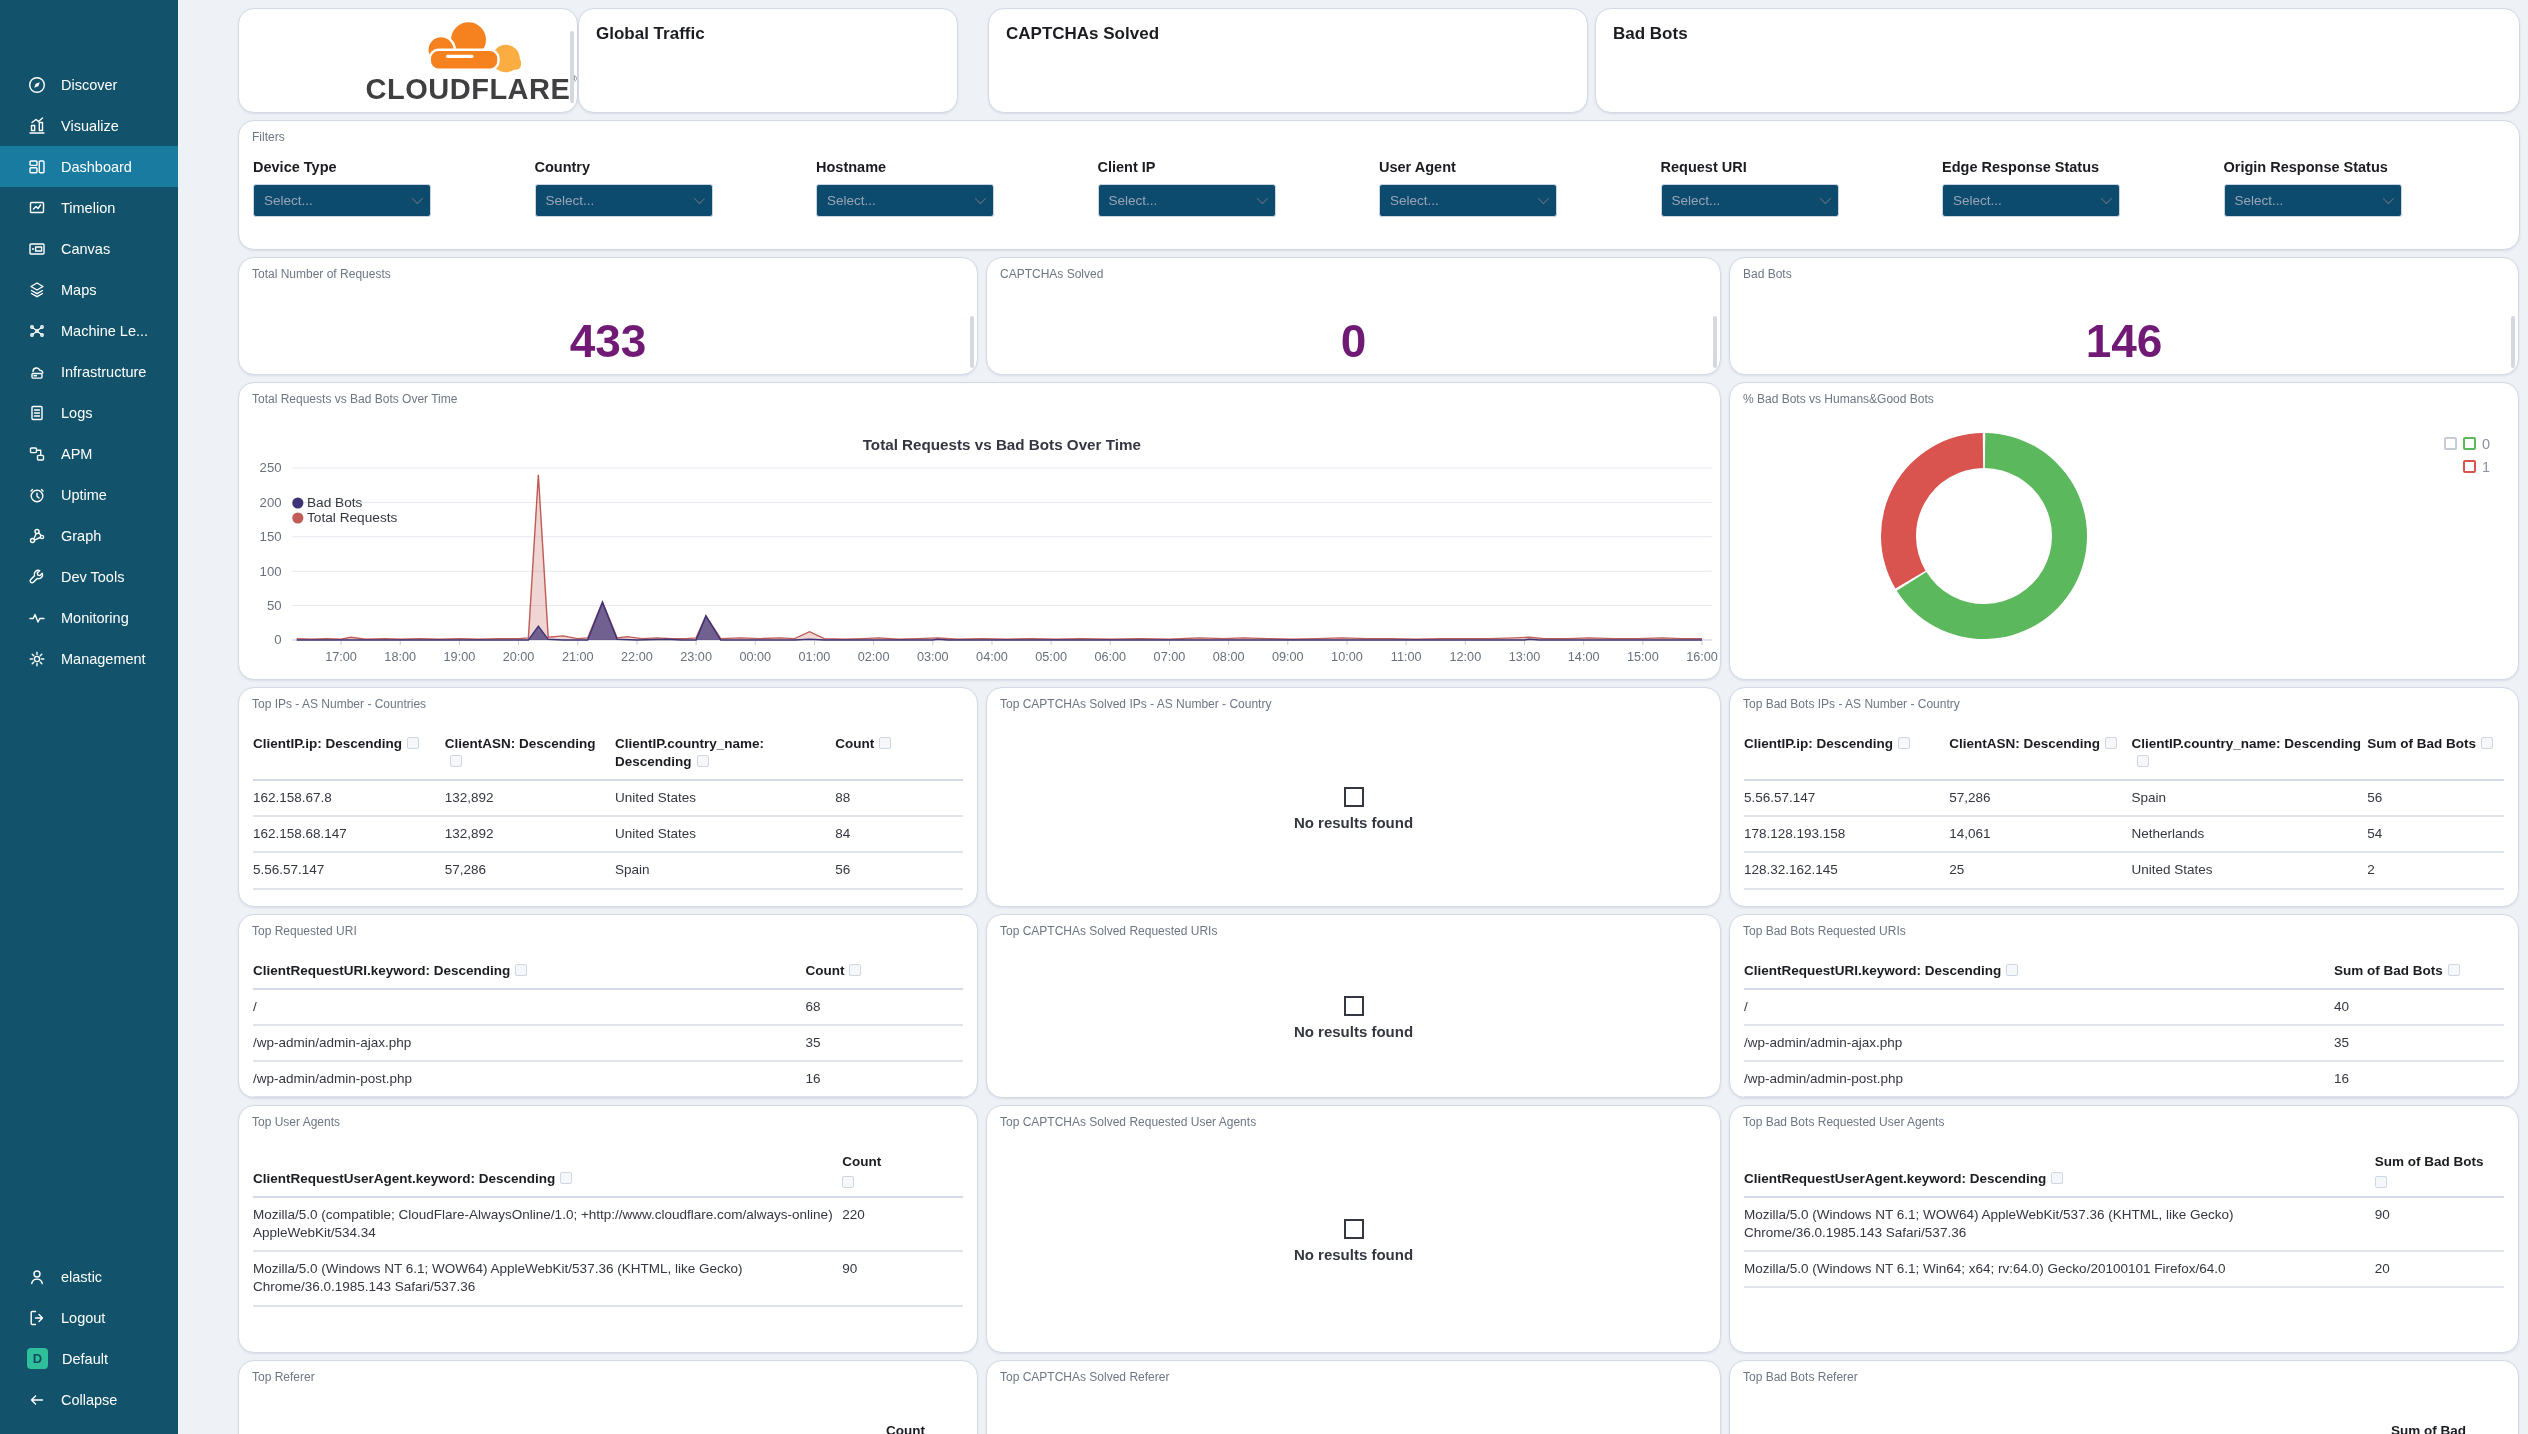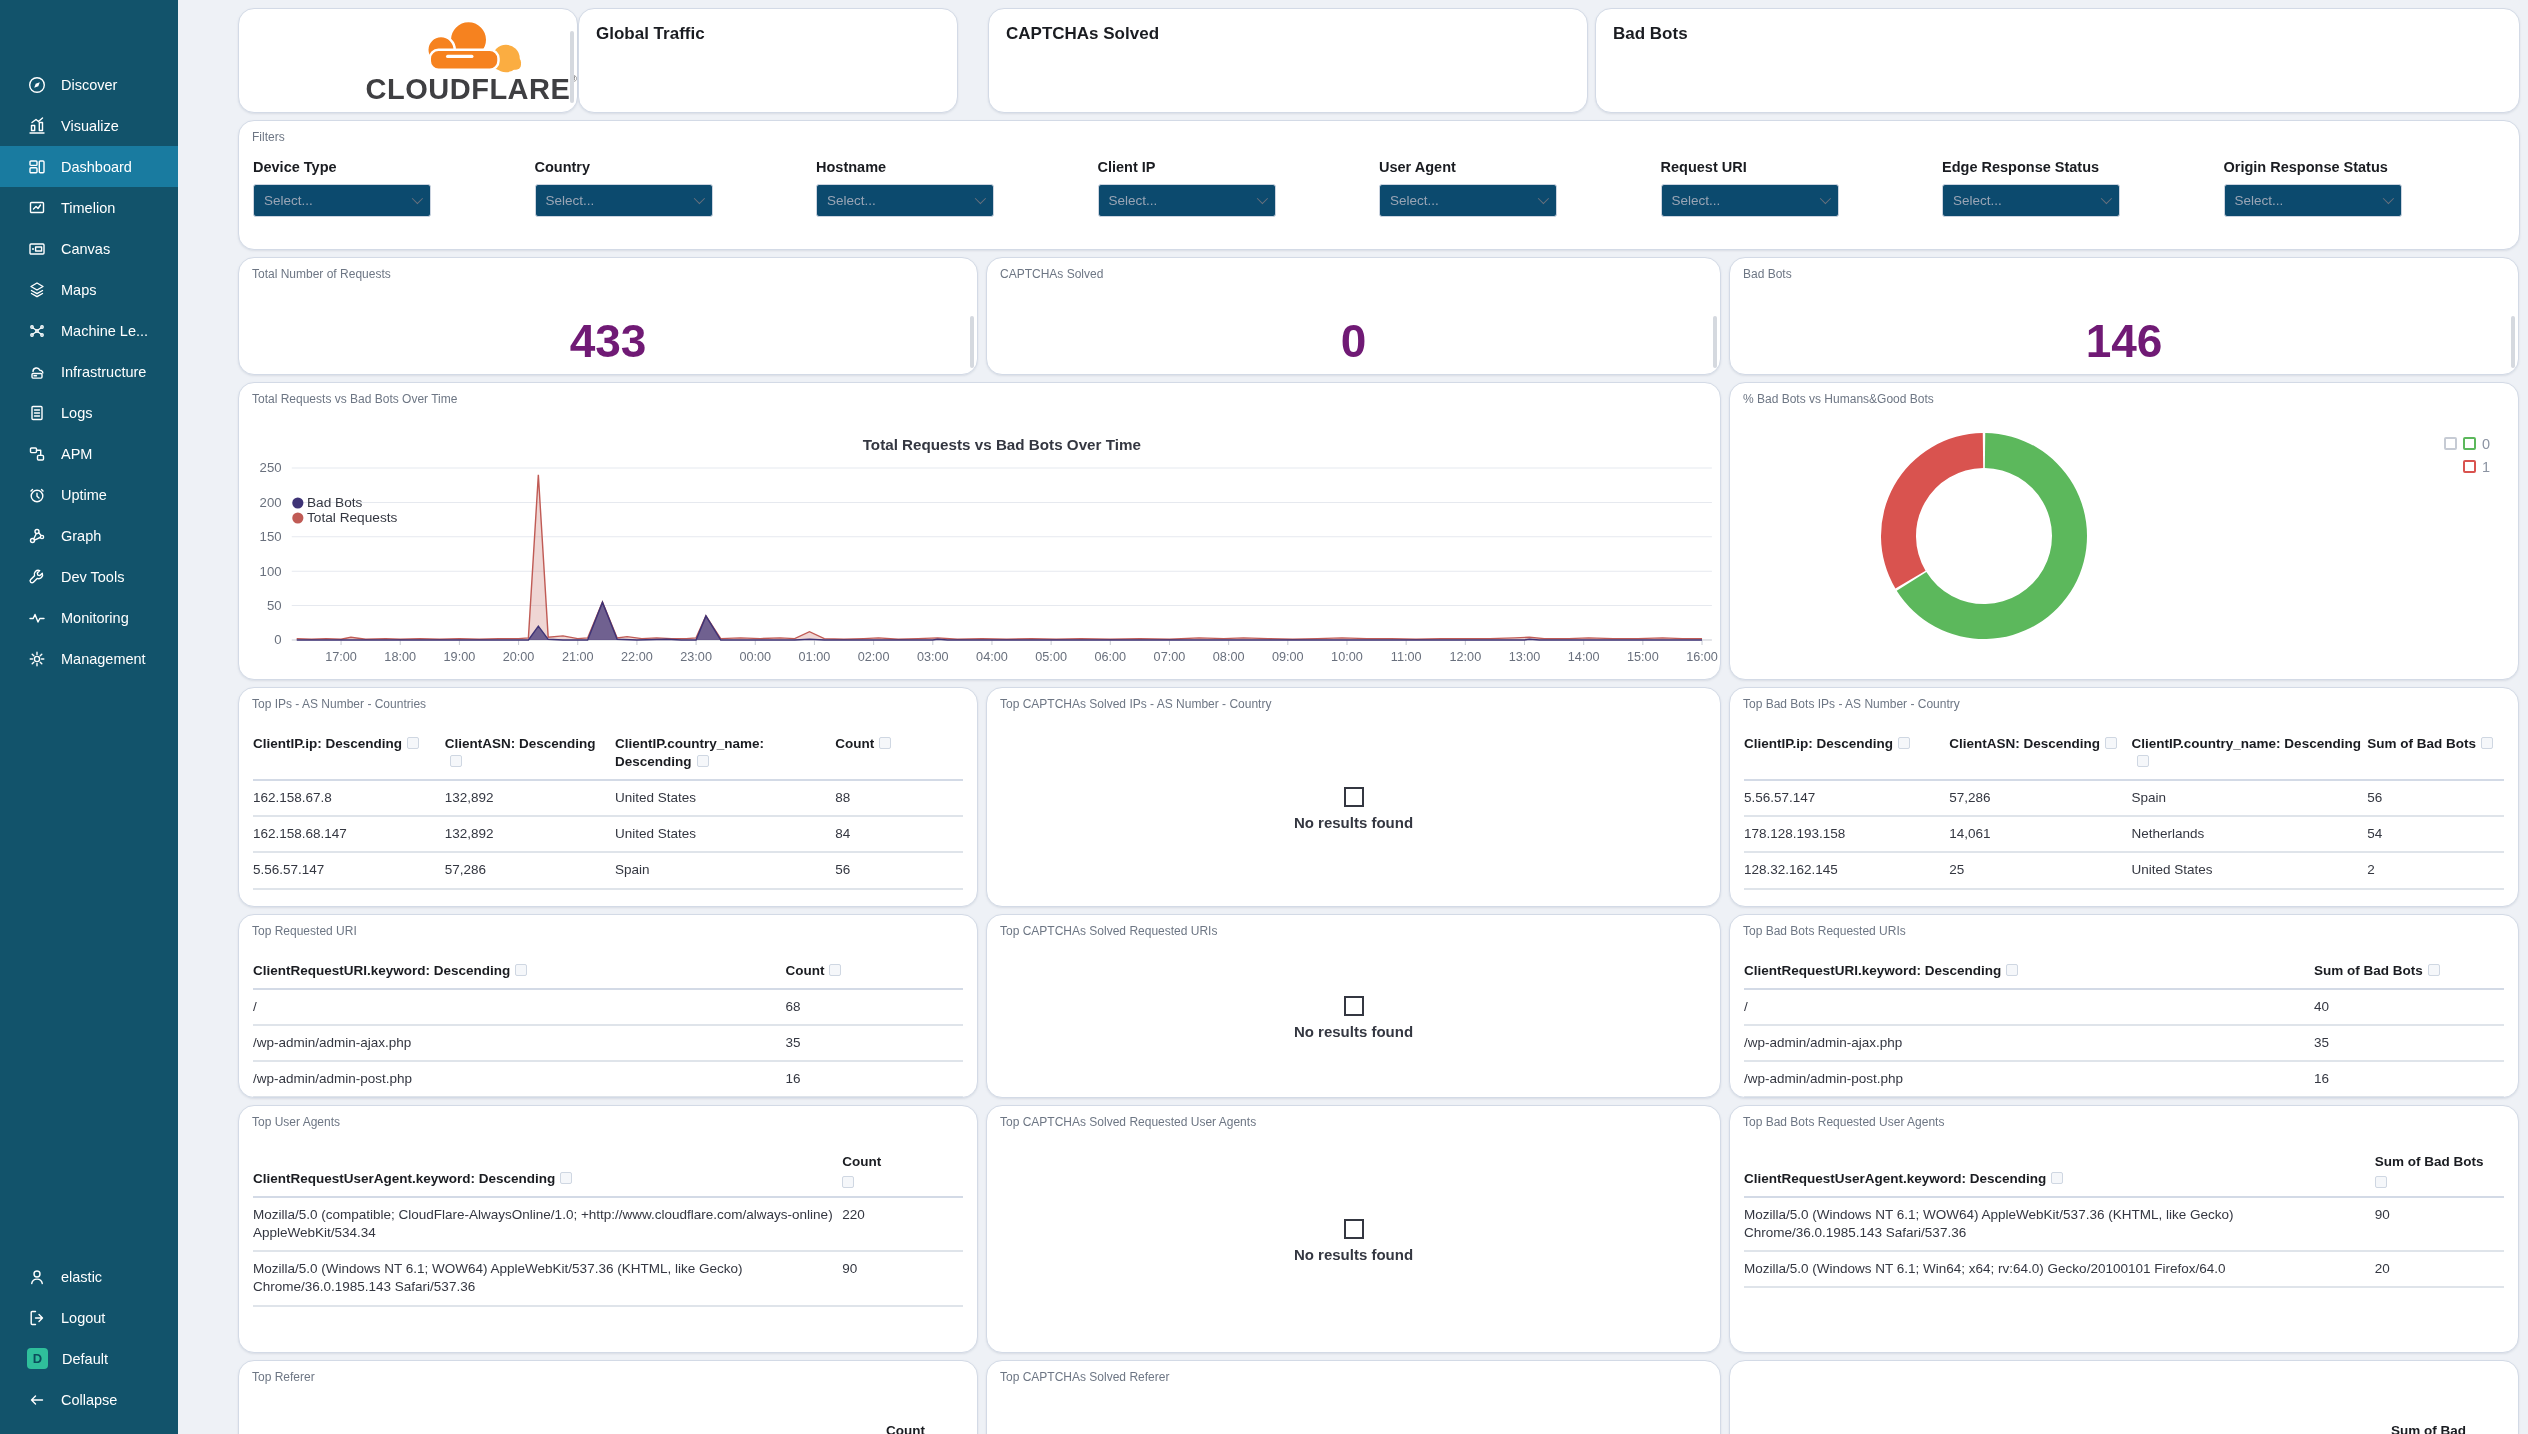--- a/index.html
+++ b/index.html
@@ -56,21 +56,21 @@
   .legend-line{display:flex;align-items:center;gap:6px;cursor:pointer;}
   .lg-sq{width:13px;height:13px;border-radius:2px;border:2px solid #c6cbd4;background:#fff;display:inline-block;}
 
   
   .row-t1{height:220px;}.row-t2{height:184px;}.row-t3{height:248px;}.row-t4{height:150px;}
   .tbl{padding:14px 14px 0;flex:1;overflow:hidden;}
   .tr{display:grid;border-bottom:2px solid #dfe4ea;align-items:start;}
   .tr.th{border-bottom:2px solid #d3dae6;font-weight:bold;color:#1a1c21;}
   .td,.thc{padding:8px 6px 8px 0;font-size:13.5px;line-height:1.35;word-wrap:break-word;}
   .t4{grid-template-columns:27% 24% 31% 18%;}
-  .t2{grid-template-columns:75% 25%;}
+  .t2{grid-template-columns:75% 25%;gap:20px;}
   .tua{grid-template-columns:83% 17%;}
   .cbx{width:12px;height:12px;border:1px solid #cfd7e2;border-radius:2px;background:#f5f7fa;display:inline-block;vertical-align:-1px;margin-left:5px;}
   .t4 .th .thc:last-child .cbx, .th-stack .cbx{display:block;margin:5px 0 0;}
   .tr.th.tua{align-items:end;}
   .no-results{flex:1;display:flex;flex-direction:column;align-items:center;justify-content:center;gap:7px;}
   .nr-icon{width:20px;height:20px;border:2px solid #343741;display:inline-block;}
   .nr-text{font-weight:bold;font-size:15px;color:#343741;}
   .clip-head{position:absolute;top:62px;right:52px;font-weight:bold;font-size:13.5px;color:#1a1c21;}
 </style>
 </head>
@@ -639,18 +639,19 @@
       </div>
     <div class="row row-t4" id="trow-3">
         <div class="panel col-l">
           <div class="panel-title">Top Referer</div>
           <div class="clip-head">Count</div>
         </div>
         <div class="panel col-m">
           <div class="panel-title">Top CAPTCHAs Solved Referer</div>
         </div>
         <div class="panel col-r">
+          <div class="panel-title">Top Bad Bots Referer</div>
           <div class="clip-head">Sum of Bad</div>
         </div>
       </div>
 
   </main>
 </div>
 
 </body></html>

